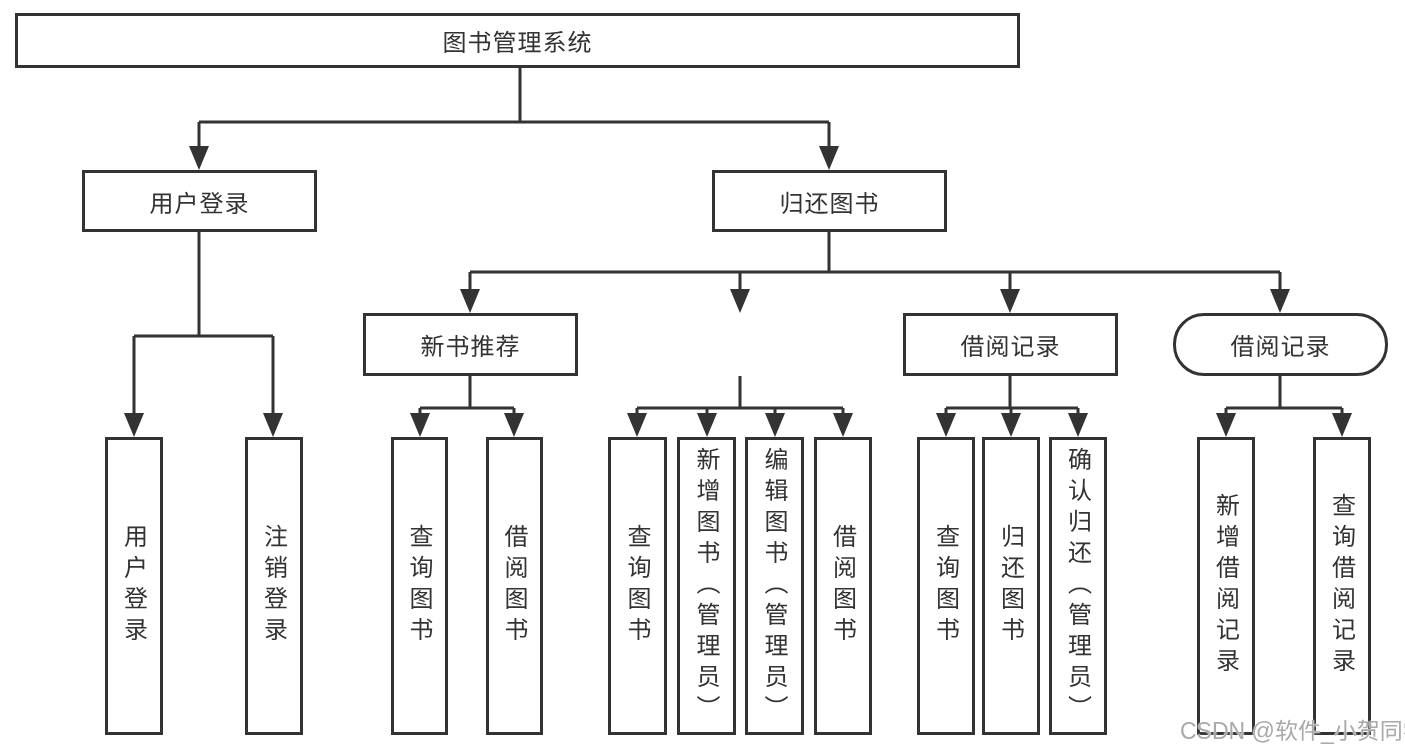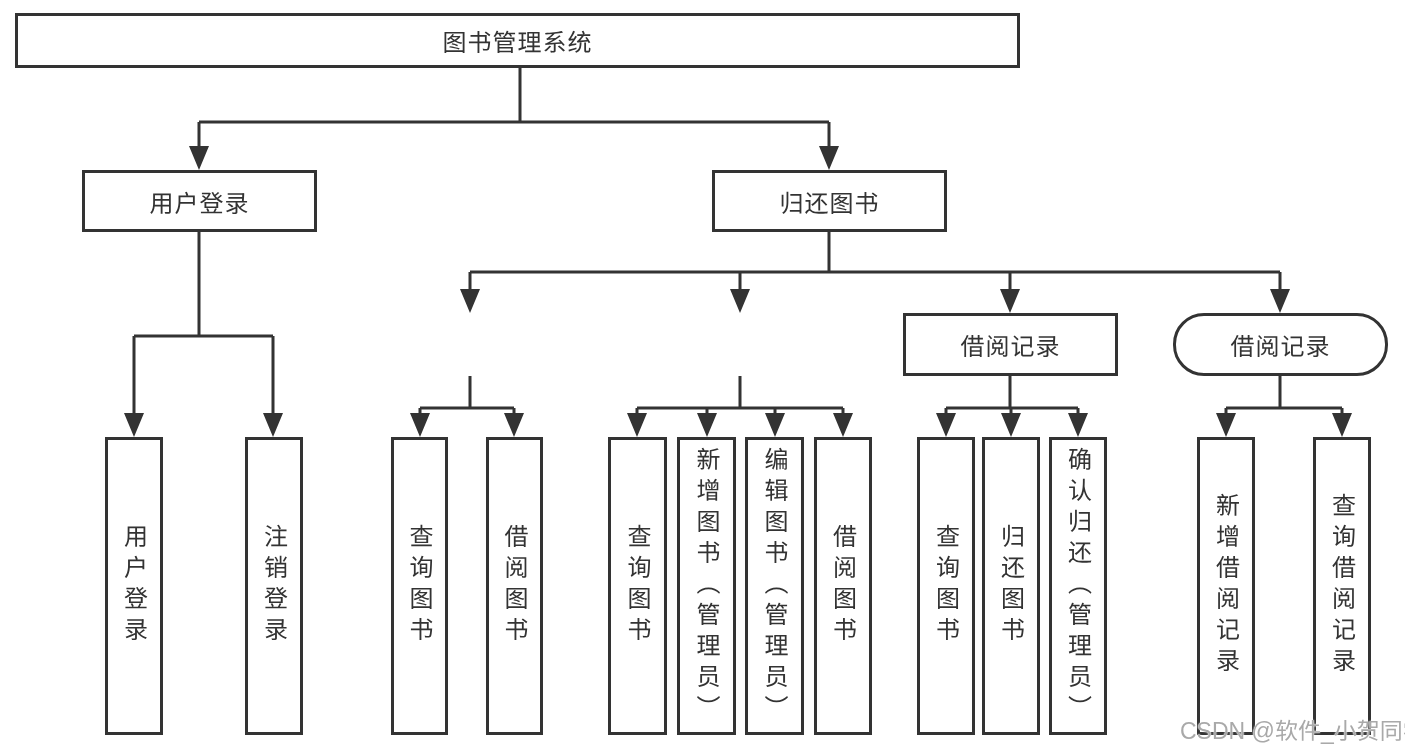--- a/index.html
+++ b/index.html
@@ -89,20 +89,23 @@
     <span class="node-label">图书管理系统</span>
   </div>
 
   <div class="node hnode" style="left:82px; top:170px; width:235px; height:62px;">
     <span class="node-label">用户登录</span>
   </div>
   <div class="node hnode" style="left:712px; top:170px; width:235px; height:62px;">
     <span class="node-label">归还图书</span>
   </div>
 
+  <div class="node hnode" style="left:363px; top:313px; width:215px; height:63px;">
+    <span class="node-label">新书推荐</span>
+  </div>
   <div class="node hnode" style="left:903px; top:313px; width:215px; height:63px;">
     <span class="node-label">借阅记录</span>
   </div>
   <div class="node hnode" style="left:1173px; top:313px; width:215px; height:63px;border-radius:31px;">
     <span class="node-label">借阅记录</span>
   </div>
 
   <div class="node vnode" style="left:105px; top:437px; width:58px; height:298px;">
     <span class="node-label">用户登录</span>
   </div>

